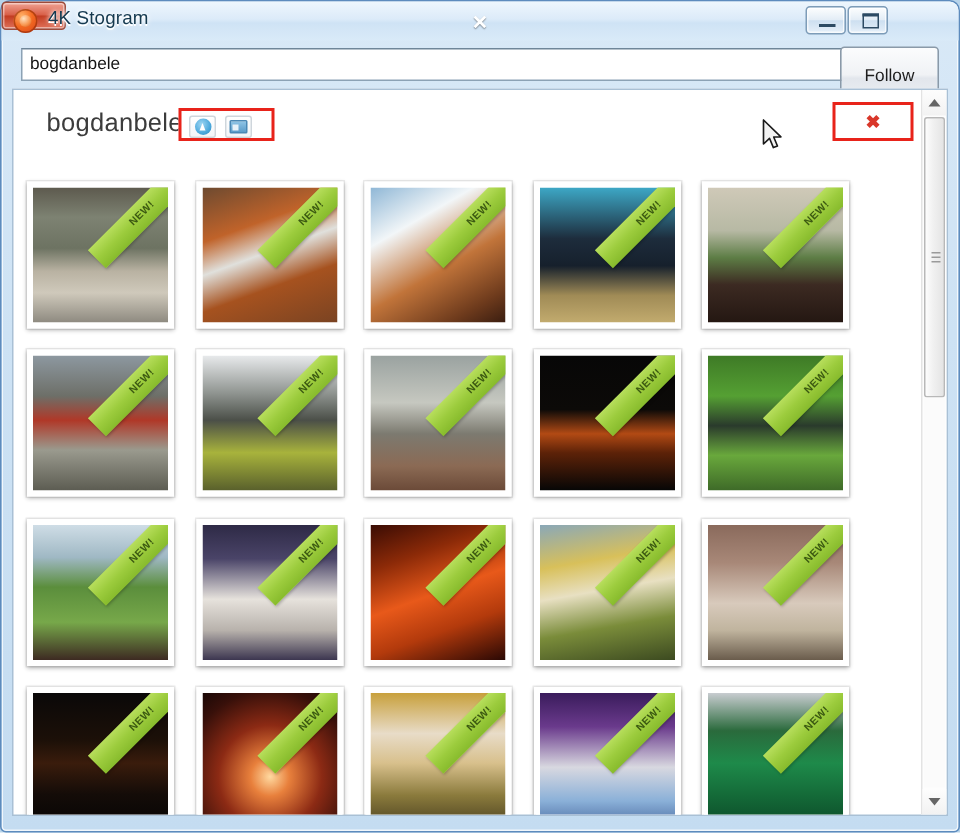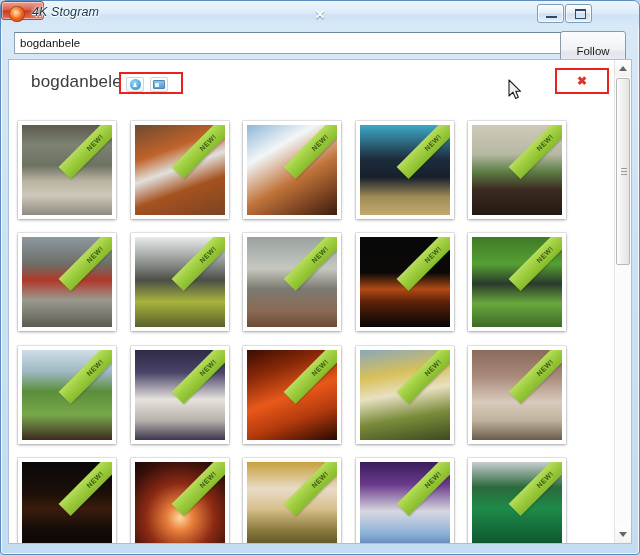--- a/index.html
+++ b/index.html
@@ -32,21 +32,20 @@
   #app-icon::after{
     content:"";position:absolute;left:4px;top:4px;width:8px;height:8px;
     border-radius:50%;
     background:radial-gradient(circle at 35% 30%, #ffe2c0 0%, #f7924a 60%, #c9491c 100%);
   }
   #title-text{
     position:absolute;left:31px;top:4px;
     font-size:12.5px;color:#15394f;letter-spacing:.1px;
     text-shadow:0 0 3px #fff,0 0 5px #fff,0 1px 0 #fff;
     white-space:nowrap;
-    font-style:italic;
   }
   .wbtn{
     position:absolute;top:3px;height:19px;
     border:1px solid #7d9cb8;border-radius:3px;
     box-sizing:border-box;
     background:linear-gradient(180deg,#fdfefe 0%,#e3edf6 48%,#cddff0 52%,#e6f0f9 100%);
     box-shadow:inset 0 0 0 1px rgba(255,255,255,.7);
     cursor:default;
   }
   #btn-min{right:75px;width:27px;}

